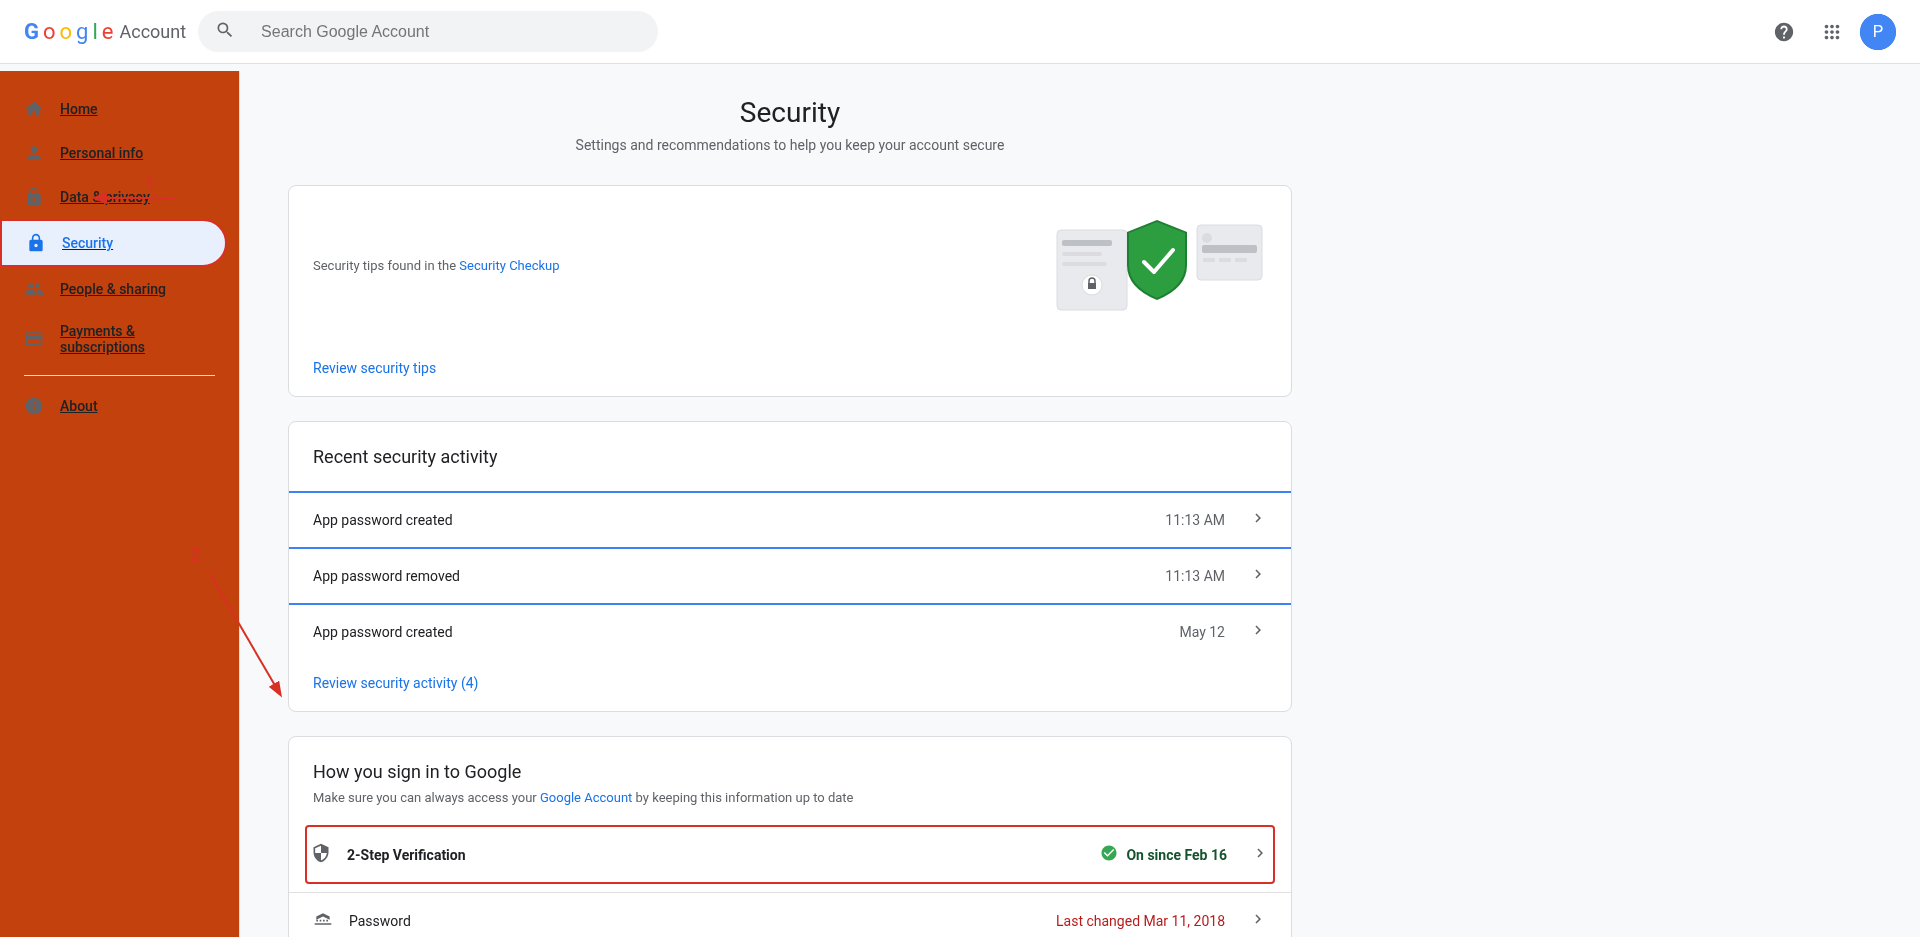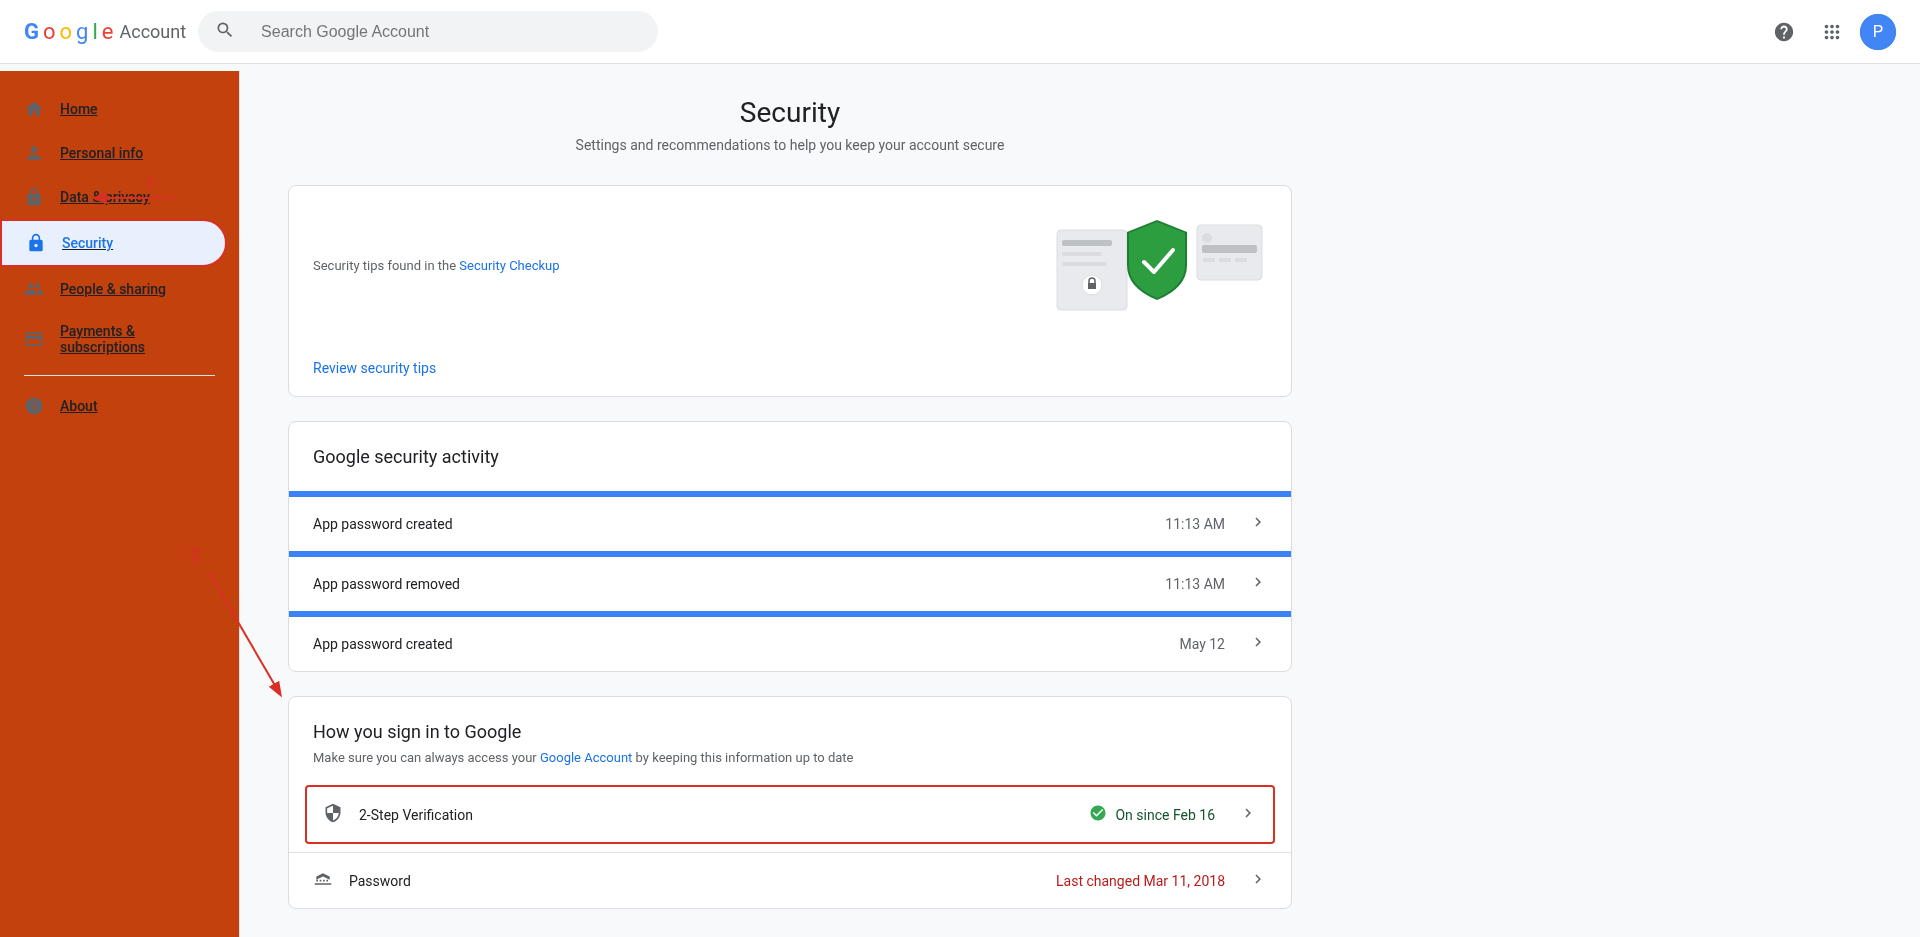--- a/index.html
+++ b/index.html
@@ -70,21 +70,21 @@
     .security-tips-content { flex: 1; }
     .security-tips-title { font-size: 18px; font-weight: 500; color: #202124; margin-bottom: 8px; }
     .security-tips-sub { font-size: 13px; color: #5f6368; }
     .security-tips-sub a { color: #1a73e8; text-decoration: none; }
     .security-illustration { width: 220px; display: flex; align-items: center; justify-content: center; position: relative; }
     .review-link { color: #1a73e8; font-size: 14px; text-decoration: none; padding: 16px 24px 20px; display: block; cursor: pointer; }
 
     
     .activity-row {
       display: flex; align-items: center; justify-content: space-between;
-      padding: 16px 24px; border-top: 6px solid #3b82f6; cursor: pointer;
+      padding: 16px 24px; border-top: 2px solid #3b82f6; cursor: pointer;
     }
     .activity-label { font-size: 14px; color: #202124; }
     .activity-time { font-size: 14px; color: #5f6368; }
     .activity-chevron { color: #5f6368; font-size: 18px; }
 
     
     .section-description { font-size: 13px; color: #5f6368; padding: 0 24px 16px; }
     .section-description a { color: #1a73e8; text-decoration: none; }
 
     
@@ -266,21 +266,21 @@
             <rect x="172" y="48" width="12" height="4" rx="1" fill="#dadce0"></rect>
             <rect x="188" y="48" width="12" height="4" rx="1" fill="#dadce0"></rect>
           </svg>
         </div>
       </div>
       <a class="review-link">Review security tips</a>
     </div>
 
     <div class="card">
       <div class="card-header">
-        <div class="card-title">Google security activity</div>
+        <div class="card-title">Recent security activity</div>
       </div>
 
       <div class="activity-row">
         <span class="activity-label">App password created</span>
         <div style="display:flex;align-items:center;gap:24px;">
           <span class="activity-time">11:13 AM</span>
           <span class="activity-chevron">
             <svg width="18" height="18" viewBox="0 0 24 24" fill="#5f6368">
                 <path d="M10 6L8.59 7.41 13.17 12l-4.58 4.59L10 18l6-6z"></path>
               </svg>
@@ -304,32 +304,33 @@
         <span class="activity-label">App password created</span>
         <div style="display:flex;align-items:center;gap:24px;">
           <span class="activity-time">May 12</span>
           <span class="activity-chevron">
             <svg width="18" height="18" viewBox="0 0 24 24" fill="#5f6368">
                 <path d="M10 6L8.59 7.41 13.17 12l-4.58 4.59L10 18l6-6z"></path>
               </svg>
           </span>
         </div>
       </div>
+      <a class="review-link">Review security activity (4)</a>
     </div>
 
     <div class="card">
       <div class="card-header">
         <div class="card-title">How you sign in to Google</div>
         <div class="section-description" style="padding:0;">
           Make sure you can always access your <a href="#">Google Account</a> by keeping this information up to date
         </div>
       </div>
 
       <div style="border:2px solid #d93025; margin:4px 16px 8px; border-radius:4px; cursor:pointer;">
-        <div style="display:flex;align-items:center;justify-content:space-between;padding:16px 16px;">
+        <div style="display:flex;align-items:center;justify-content:space-between;padding:16px 4px;font-weight:bold;">
           <div style="display:flex;align-items:center;gap:16px;">
             <span style="color:#5f6368;">
               <svg width="20" height="20" viewBox="0 0 24 24" fill="currentColor">
                   <path d="M12 1L3 5v6c0 5.55 3.84 10.74 9 12 5.16-1.26 9-6.45 9-12V5l-9-4zm0 10.99h7c-.53 4.12-3.28 7.79-7 8.94V12H5V6.3l7-3.11v8.8z"></path>
                 </svg>
             </span>
             <span style="font-size:14px;color:#202124;">2-Step Verification</span>
           </div>
           <div style="display:flex;align-items:center;gap:24px;">
             <div style="display:flex;align-items:center;gap:8px;color:#14532d;font-size:14px;">

